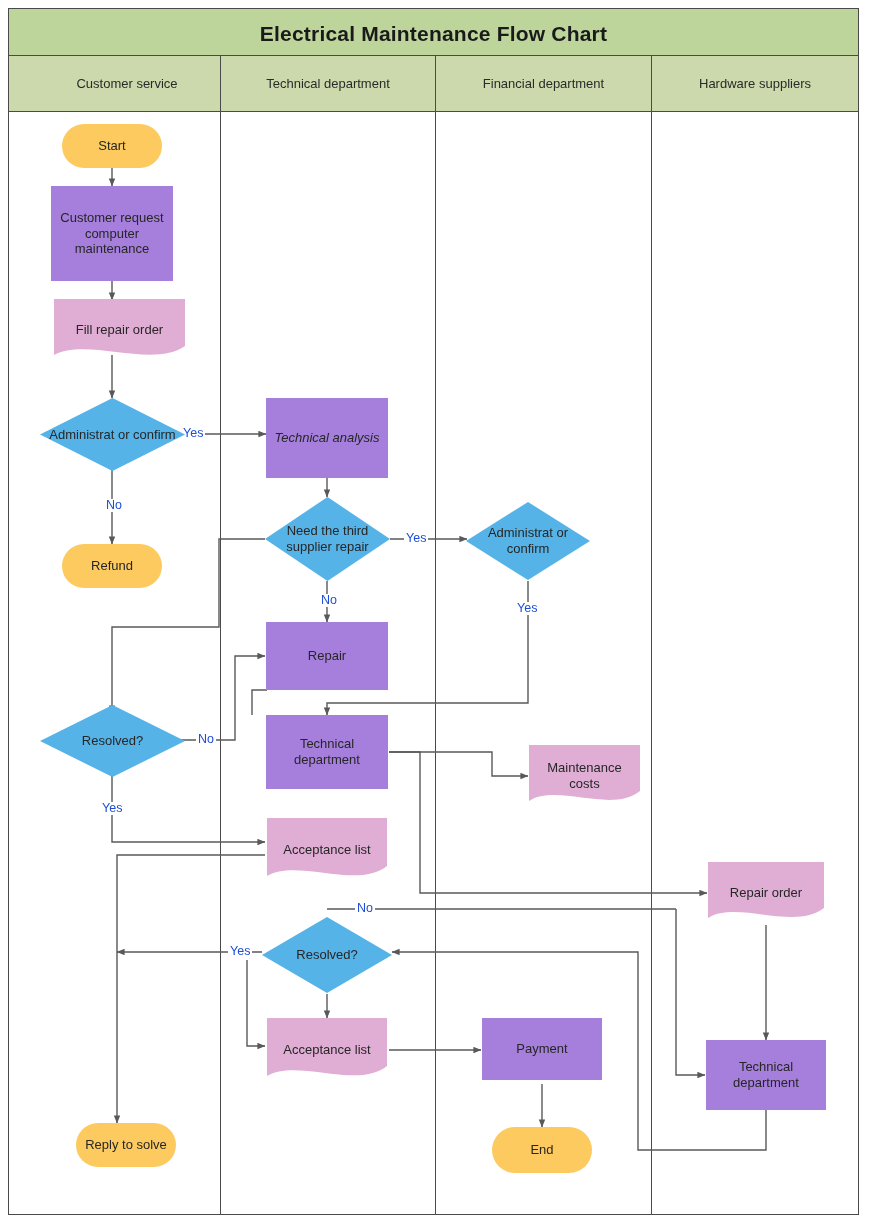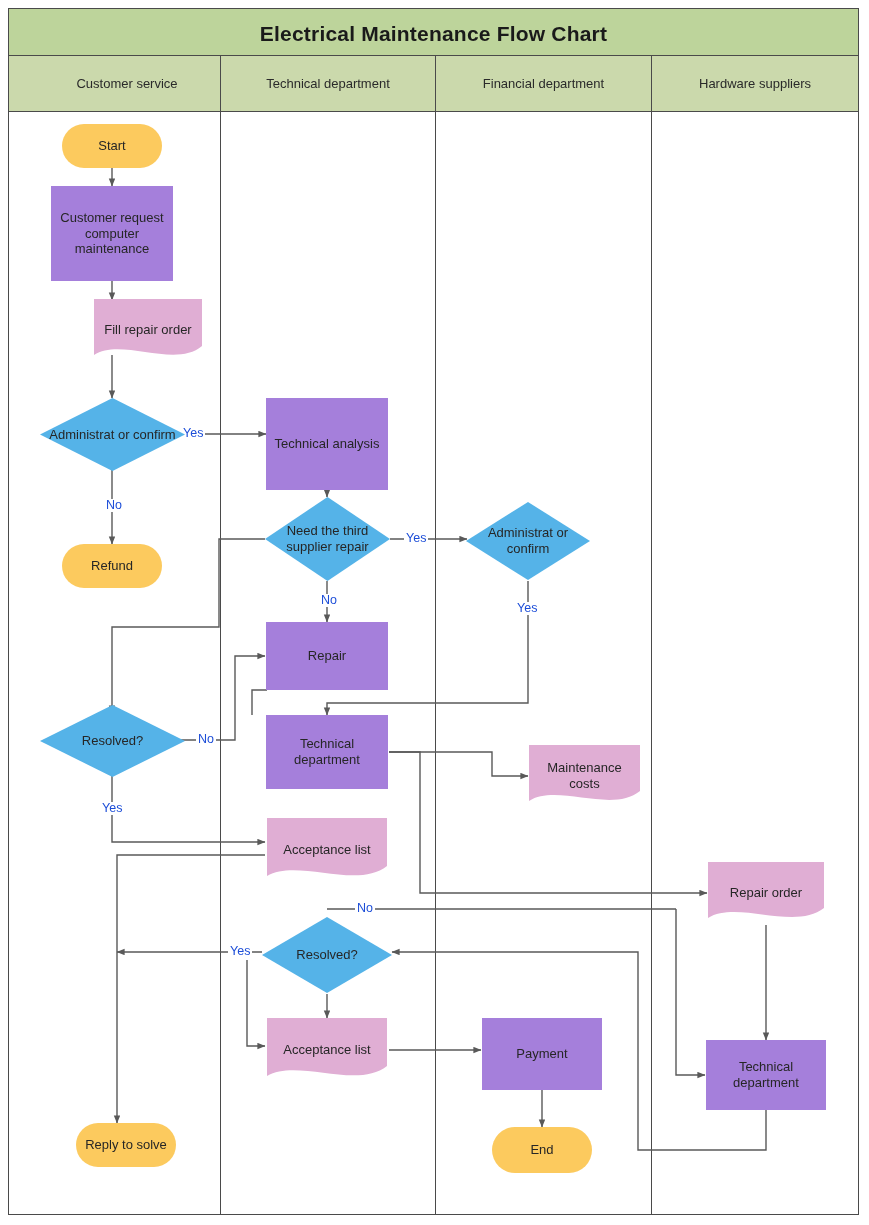--- a/index.html
+++ b/index.html
@@ -138,21 +138,21 @@
   <div class="elbl" style="left:228px;top:945px;">Yes</div>
 
   <div class="node n-term" style="left:62px;top:124px;width:100px;height:44px;">
     <span class="lbl">Start</span>
   </div>
 
   <div class="node n-proc" style="left:51px;top:186px;width:122px;height:95px;">
     <span class="lbl">Customer request computer maintenance</span>
   </div>
 
-  <div class="node n-doc" style="left:54px;top:299px;width:108px;height:62px;margin-left:40px;">
+  <div class="node n-doc" style="left:54px;top:299px;width:131px;height:62px;">
     <svg class="docbg" viewBox="0 0 116 62" preserveAspectRatio="none">
       <path d="M0,0 H116 V47 C87,70 29,38 0,56 Z" fill="#e0aed4"></path>
     </svg>
     <span class="lbl">Fill repair order</span>
   </div>
 
   <div class="node n-dec" style="left:40px;top:398px;width:145px;height:73px;">
     <svg class="decbg" viewBox="0 0 145 73" preserveAspectRatio="none">
       <path d="M72.5,0 L145,36.5 L72.5,73 L0,36.5 Z" fill="#55b3e8"></path>
     </svg>
@@ -167,21 +167,21 @@
     <svg class="decbg" viewBox="0 0 145 72" preserveAspectRatio="none">
       <path d="M72.5,0 L145,36 L72.5,72 L0,36 Z" fill="#55b3e8"></path>
     </svg>
     <span class="lbl">Resolved?</span>
   </div>
 
   <div class="node n-term" style="left:76px;top:1123px;width:100px;height:44px;">
     <span class="lbl">Reply to solve</span>
   </div>
 
-  <div class="node n-proc" style="left:266px;top:398px;width:122px;height:92px;">
+  <div class="node n-proc" style="left:266px;top:398px;width:122px;height:80px;font-style:italic;">
     <span class="lbl">Technical analysis</span>
   </div>
 
   <div class="node n-dec" style="left:265px;top:497px;width:125px;height:84px;">
     <svg class="decbg" viewBox="0 0 125 84" preserveAspectRatio="none">
       <path d="M62.5,0 L125,42 L62.5,84 L0,42 Z" fill="#55b3e8"></path>
     </svg>
     <span class="lbl">Need the third supplier repair</span>
   </div>
 
@@ -221,21 +221,21 @@
     <span class="lbl">Administrat or confirm</span>
   </div>
 
   <div class="node n-doc" style="left:529px;top:745px;width:111px;height:62px;">
     <svg class="docbg" viewBox="0 0 111 62" preserveAspectRatio="none">
       <path d="M0,0 H111 V46 C83,69 28,38 0,56 Z" fill="#e0aed4"></path>
     </svg>
     <span class="lbl">Maintenance costs</span>
   </div>
 
-  <div class="node n-proc" style="left:482px;top:1018px;width:120px;height:72px;">
+  <div class="node n-proc" style="left:482px;top:1018px;width:120px;height:62px;">
     <span class="lbl">Payment</span>
   </div>
 
   <div class="node n-term" style="left:492px;top:1127px;width:100px;height:46px;">
     <span class="lbl">End</span>
   </div>
 
   <div class="node n-doc" style="left:708px;top:862px;width:116px;height:62px;">
     <svg class="docbg" viewBox="0 0 116 62" preserveAspectRatio="none">
       <path d="M0,0 H116 V46 C87,69 29,38 0,56 Z" fill="#e0aed4"></path>

